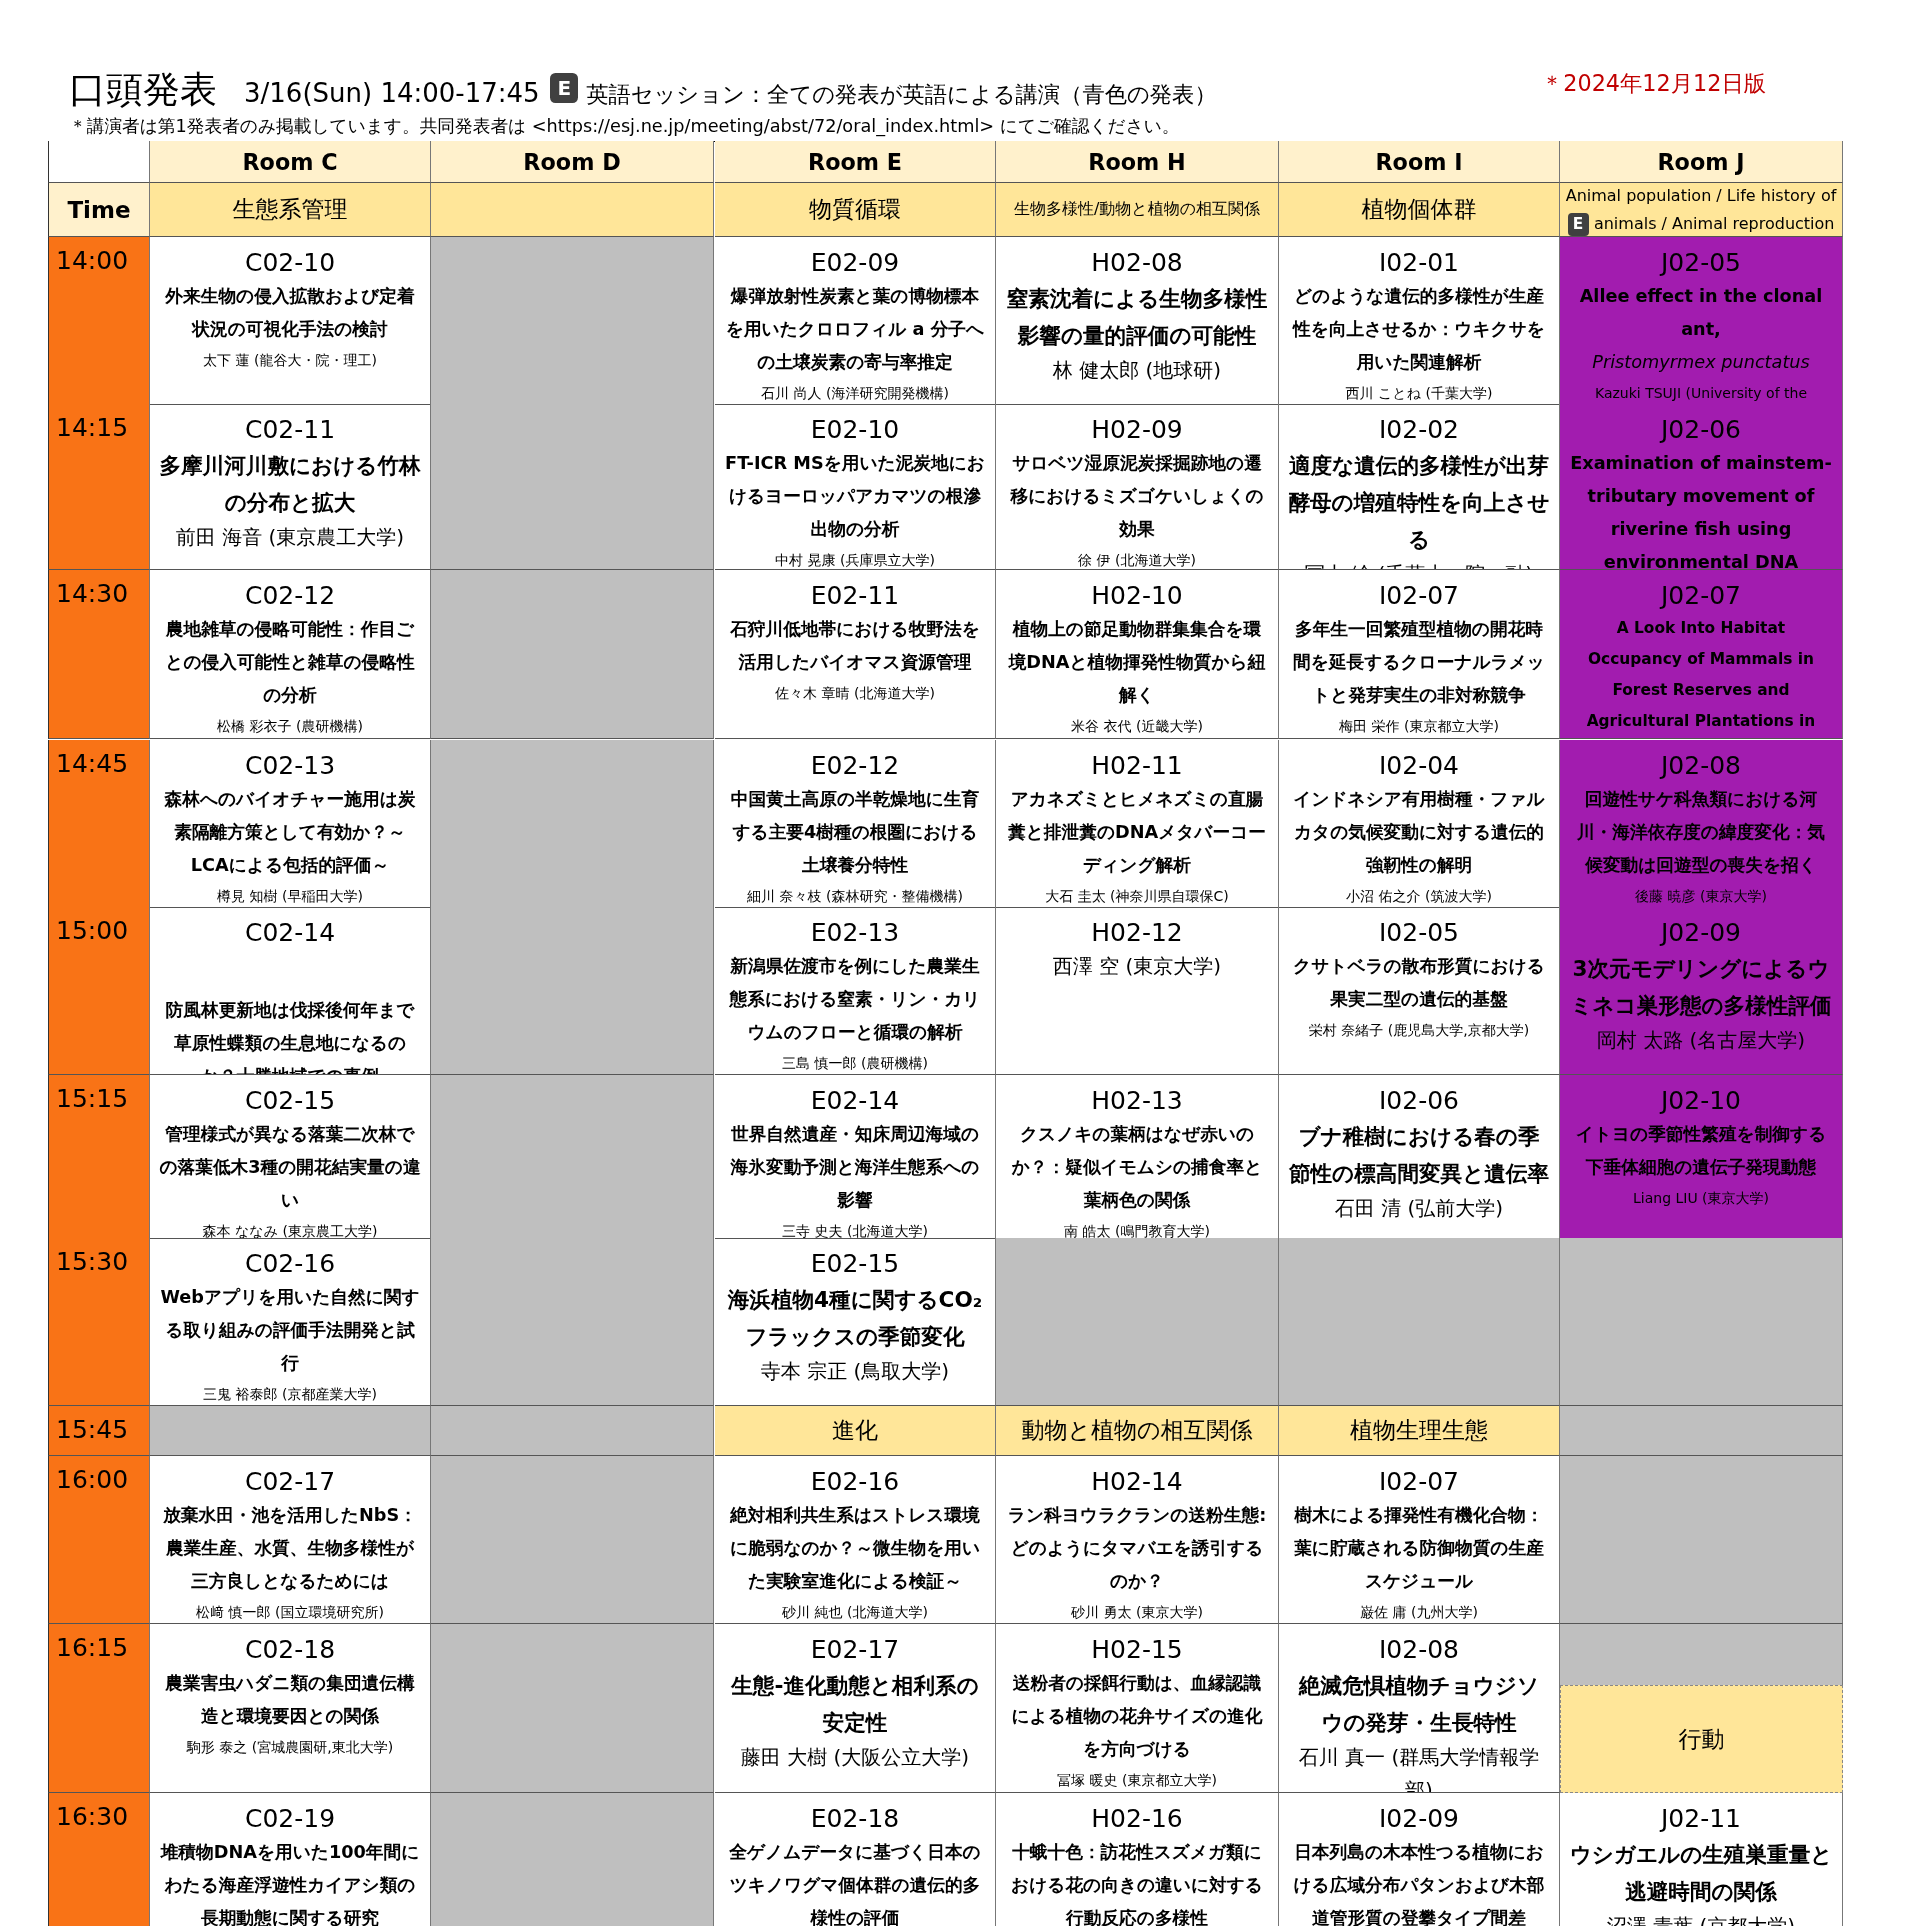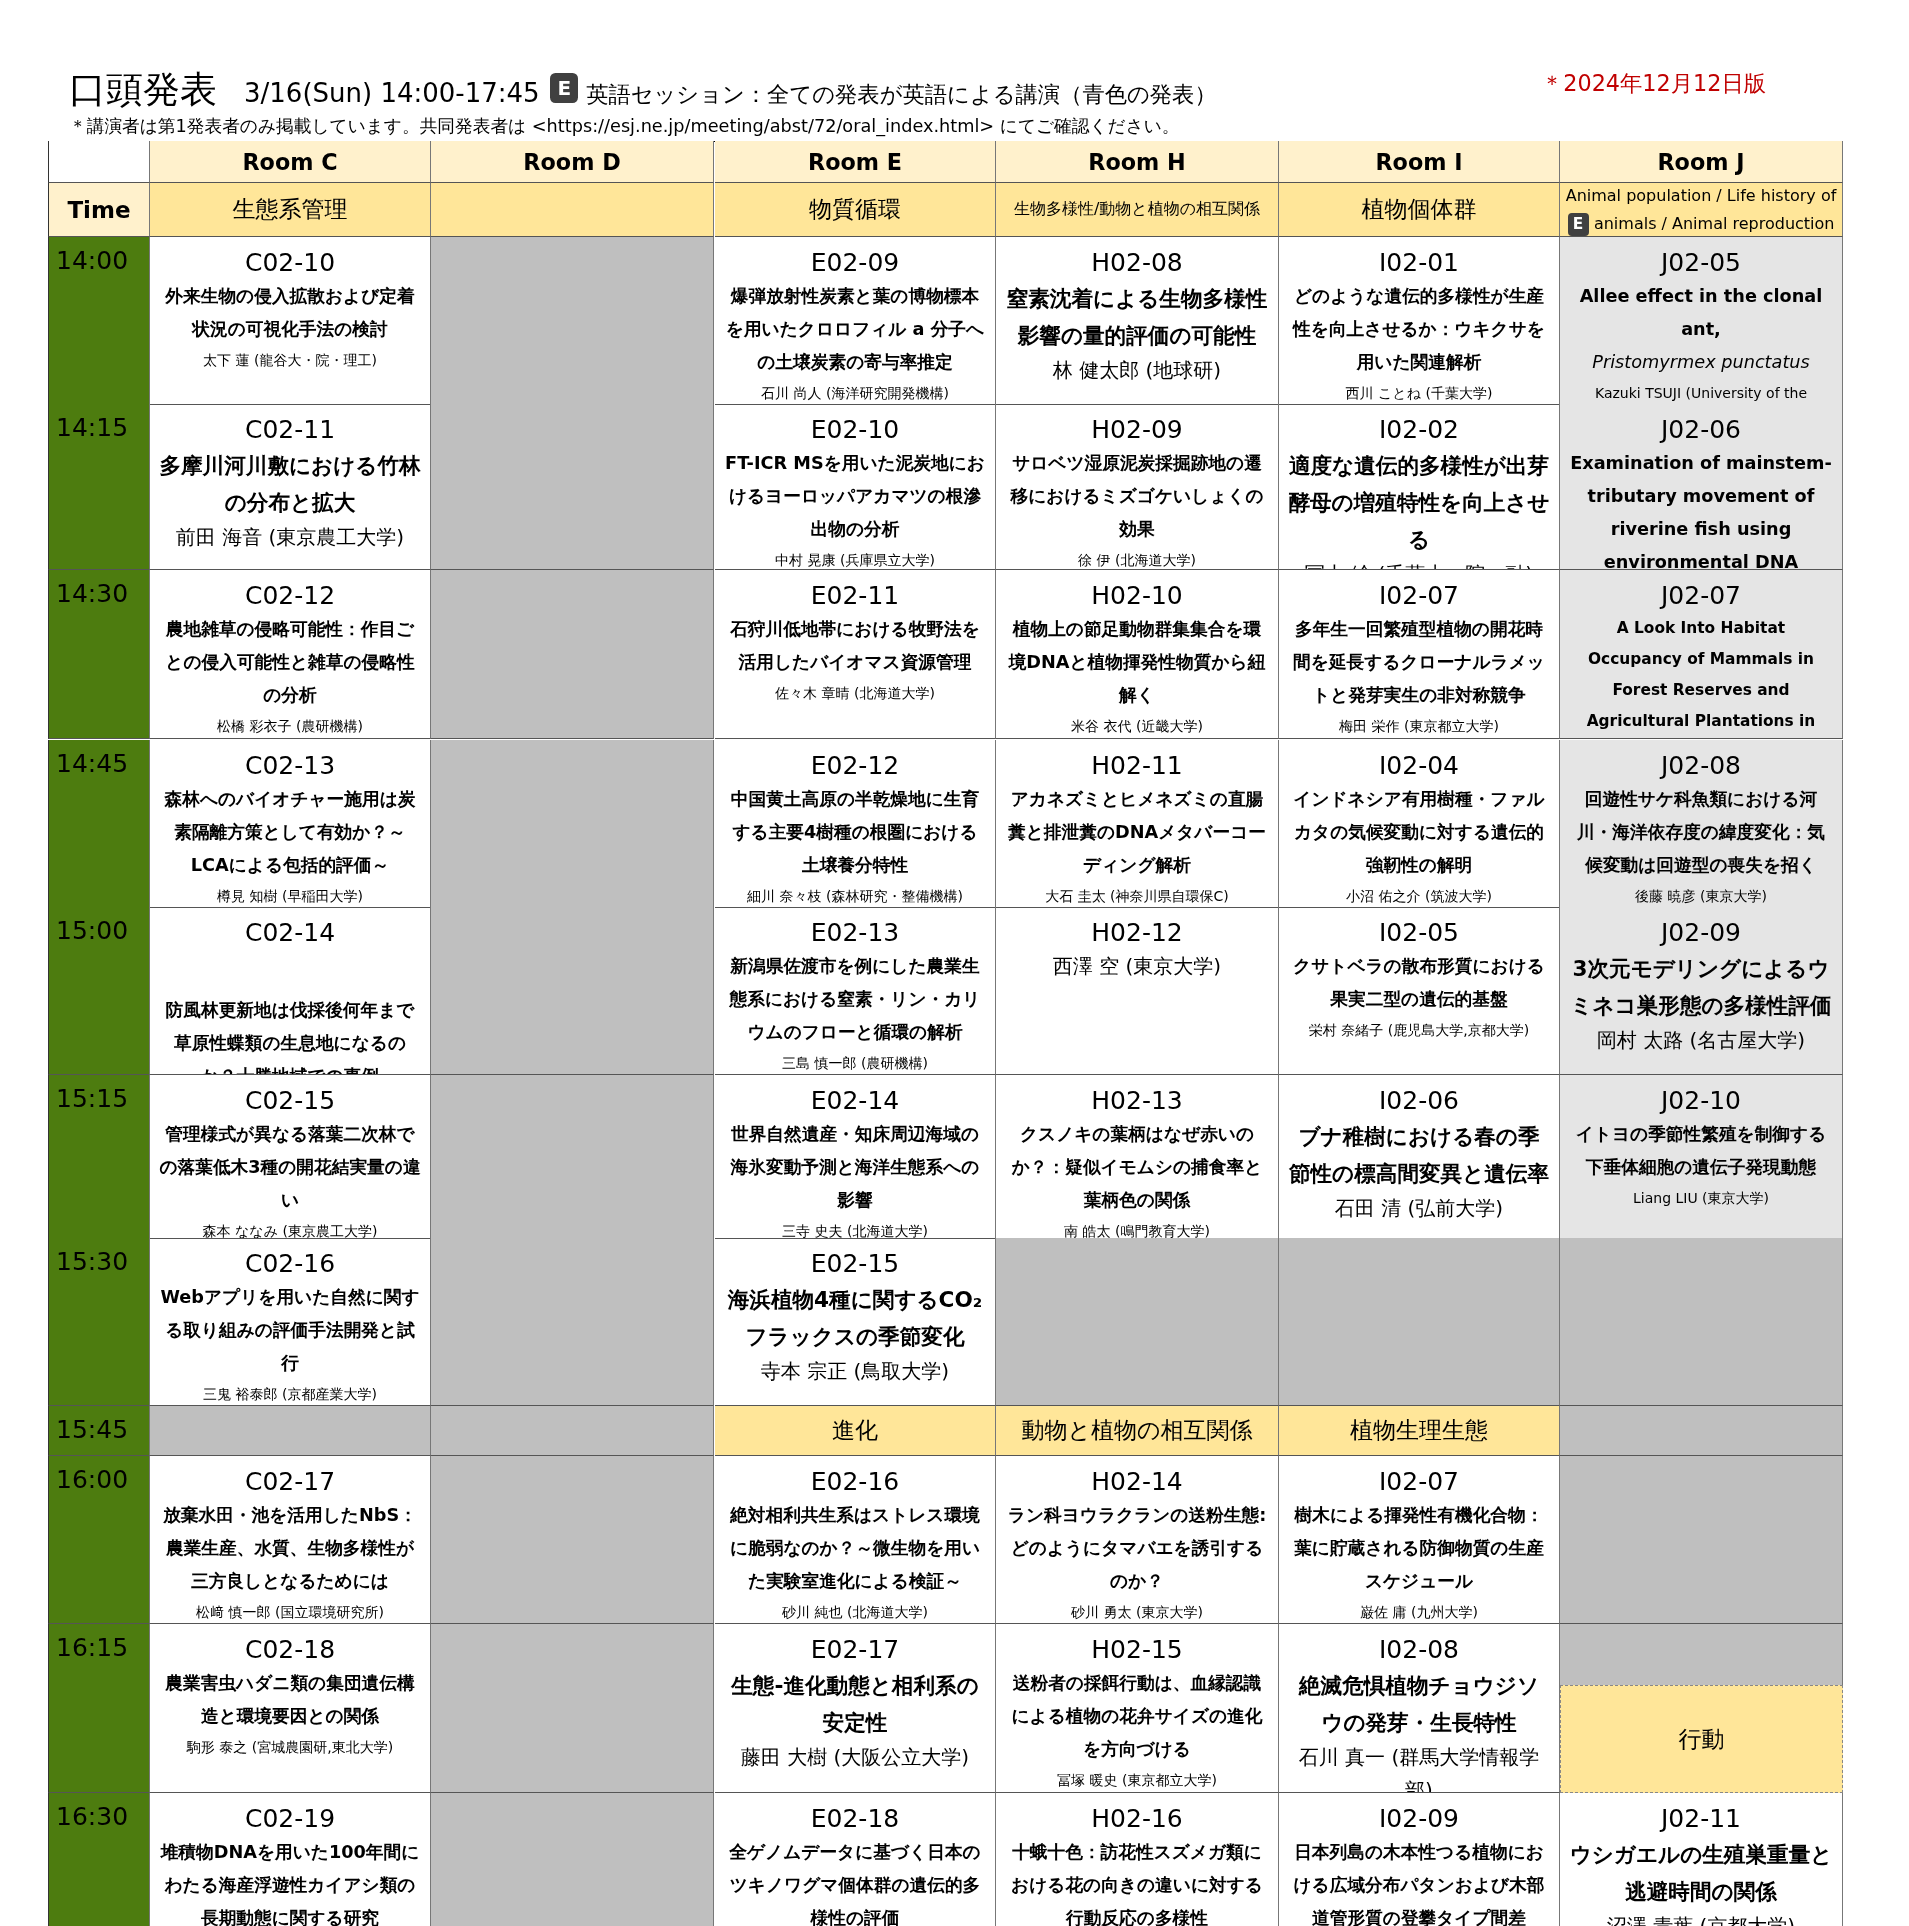--- a/index.html
+++ b/index.html
@@ -18,24 +18,24 @@
   .grid { position:absolute; left:48px; top:141px; width:1795px; height:2492px;
           border-top:1.5px solid #000; box-sizing:border-box; }
   .cell { position:absolute; box-sizing:border-box; border-right:0.8px solid #777;
           border-bottom:1.2px solid #555; display:flex; flex-direction:column;
           align-items:center; justify-content:flex-start; text-align:center; overflow:hidden; }
   .cell.first { border-left:1.2px solid #333; }
   .hdr { background:#fff1cc; justify-content:center; font-size:22.3px; font-weight:bold; }
   .sess { background:#ffe699; justify-content:center; font-size:23px; }
   .sess.small { font-size:16px; }
   .sess.en { font-size:16px; line-height:28px; }
-  .timecol { background:#4d7c0f; font-size:25px; align-items:flex-start; padding:8.5px 0 0 7px; }
+  .timecol { background:#f97316; font-size:25px; align-items:flex-start; padding:8.5px 0 0 7px; }
   .timehdr { background:#fff1cc; font-size:23px; justify-content:center; font-weight:bold; }
   .gray { background:#bfbfbf; }
-  .blue { background:#e5e5e5; }
+  .blue { background:#a21caf; }
   .talk { padding:7.7px 9.2px 0; }
   .talk .code { font-size:25px; line-height:35px; }
   .talk .ttl { font-weight:bold; font-size:17.7px; line-height:33px; }
   .talk .ttl.lg { font-size:21.6px; line-height:37px; }
   .talk .ttl.en { font-size:15.4px; line-height:31px; }
   .talk .au { font-size:14px; line-height:28px; margin-top:0.8px; }
   .talk .au.lg { font-size:20px; line-height:33px; }
   .behave { position:absolute; left:1560px; top:1685px; width:283px; height:108px;
             background:#ffe699; border:0.8px dashed #888; box-sizing:border-box;
             display:flex; align-items:center; justify-content:center; font-size:23px; }

